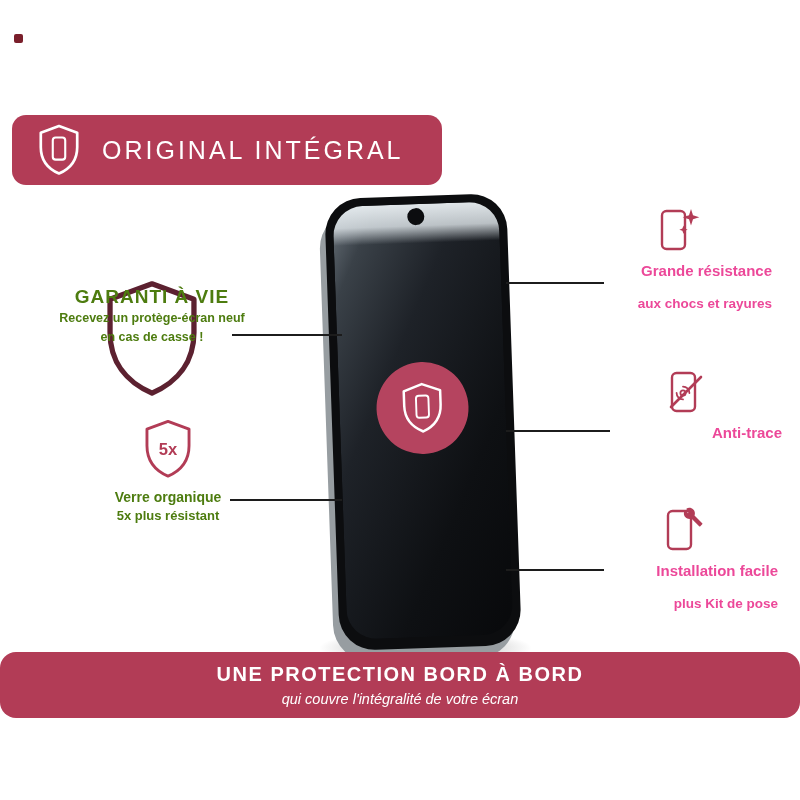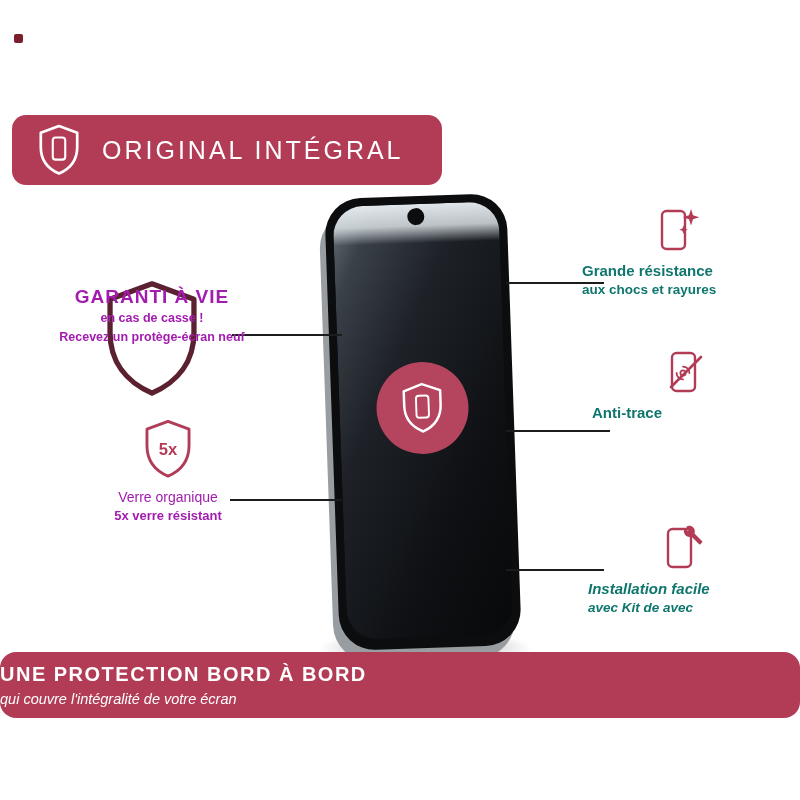--- a/index.html
+++ b/index.html
@@ -43,44 +43,44 @@
   }
   .badge svg { width:46px; height:54px; }
   
   .cline { position:absolute; height:2px; background:#1c1c1c; }
   #line-l1 { top:334px; left:232px; width:110px; }
   #line-l2 { top:499px; left:230px; width:112px; }
   #line-r1 { top:282px; left:506px; width:98px; }
   #line-r2 { top:430px; left:506px; width:104px; }
   #line-r3 { top:569px; left:506px; width:98px; }
   
-  .callout { position:absolute; text-align:center; color:#a21caf; }
+  .callout { position:absolute; text-align:center; color:#4d7c0f; }
   .garanti { left:28px; top:286px; width:248px; }
   .garanti-shield { position:absolute; left:50%; top:-10px; transform:translateX(-50%);
     width:106px; height:126px; z-index:0; }
   .g-title { position:relative; z-index:1; font-size:19px; font-weight:bold; letter-spacing:1px; }
   .g-line { position:relative; z-index:1; font-size:12.5px; font-weight:bold; margin-top:3px; line-height:1.25; }
   .g-line:first-of-type { margin-top:7px; }
   .verre { left:64px; top:418px; width:208px; }
   .fivex-svg { width:54px; height:62px; display:block; margin:0 auto; }
-  .v-title { font-size:14px; font-weight:normal; margin-top:9px; }
+  .v-title { font-size:14px; font-weight:bold; margin-top:9px; }
   .v-line { font-size:13px; font-weight:bold; margin-top:3px; }
   
-  .callout-right { position:absolute; width:190px; text-align:left; color:#0f766e; }
+  .callout-right { position:absolute; width:190px; text-align:right; color:#ec4899; }
   #rc1 { left:582px; top:206px; }
-  #rc2 { left:592px; top:348px; }
-  #rc3 { left:588px; top:524px;font-style:italic; }
+  #rc2 { left:592px; top:368px; }
+  #rc3 { left:588px; top:506px; }
   .rc-icon { width:48px; height:48px; display:block; margin:0 auto 8px auto; }
   .rc-title { font-size:15px; font-weight:bold; }
-  .rc-sub { font-size:13.5px; font-weight:bold; margin-top:3px; }
+  .rc-sub { font-size:13.5px; font-weight:bold; margin-top:17px; }
   
   .footer {
     position:absolute; left:0; top:652px; width:800px; height:66px;
     background:#b23c56; border-radius:16px; color:#ffffff;
-    display:flex; flex-direction:column; justify-content:center; gap:5px;
+    display:flex; flex-direction:column; align-items:center; justify-content:center; gap:5px;
     box-sizing:border-box;
   }
   .footer-title { font-size:20px; font-weight:bold; letter-spacing:1.5px; }
   .footer-sub { font-size:14.5px;font-style:italic; }
 </style>
 </head>
 <body>
 
 <div id="canvas">
 
@@ -114,31 +114,31 @@
   <div class="cline" id="line-l2"></div>
   <div class="cline" id="line-r1"></div>
   <div class="cline" id="line-r2"></div>
   <div class="cline" id="line-r3"></div>
 
   <div class="callout garanti">
     <svg class="garanti-shield" viewBox="0 0 48 56">
       <path d="M24 3 L43 10 V25 C43 38.5 35.5 47.5 24 52.5 C12.5 47.5 5 38.5 5 25 V10 Z" fill="none" stroke="#5c2130" stroke-width="2.4" stroke-linejoin="round"></path>
     </svg>
     <div class="g-title">GARANTI À VIE</div>
+    <div class="g-line">Recevez un protège-écran neuf</div>
     <div class="g-line">en cas de casse !</div>
-    <div class="g-line">Recevez un protège-écran neuf</div>
   </div>
 
   <div class="callout verre">
     <svg class="fivex-svg" viewBox="0 0 48 56">
       <path d="M24 3 L43 10 V25 C43 38.5 35.5 47.5 24 52.5 C12.5 47.5 5 38.5 5 25 V10 Z" fill="none" stroke="#b23c56" stroke-width="2.6" stroke-linejoin="round"></path>
       <text x="24" y="33" text-anchor="middle" font-size="15" font-weight="bold" font-family="Liberation Sans, sans-serif" fill="#b23c56">5x</text>
     </svg>
     <div class="v-title">Verre organique</div>
-    <div class="v-line">5x verre résistant</div>
+    <div class="v-line">5x plus résistant</div>
   </div>
 
   <div class="callout-right" id="rc1">
     <svg class="rc-icon" viewBox="0 0 48 48">
       <rect x="9" y="5" width="23" height="38" rx="4.5" fill="none" stroke="#b23c56" stroke-width="2.4"></rect>
       <path d="M38 3 L40 9.3 L46.3 11.3 L40 13.3 L38 19.6 L36 13.3 L29.7 11.3 L36 9.3 Z" fill="#b23c56"></path>
       <path d="M30.5 19.5 L31.6 22.6 L34.7 23.7 L31.6 24.8 L30.5 27.9 L29.4 24.8 L26.3 23.7 L29.4 22.6 Z" fill="#b23c56"></path>
     </svg>
     <div class="rc-title">Grande résistance</div>
     <div class="rc-sub">aux chocs et rayures</div>
@@ -156,21 +156,21 @@
   </div>
 
   <div class="callout-right" id="rc3">
     <svg class="rc-icon" viewBox="0 0 48 48">
       <rect x="9" y="5" width="23" height="38" rx="4.5" fill="none" stroke="#b23c56" stroke-width="2.4"></rect>
       <g transform="translate(24,1) scale(0.85)">
         <path d="M22.61 18.99l-9.08-9.08c.93-2.34.45-5.1-1.44-7C9.79.61 6.21.4 3.66 2.26L7.27 5.87 5.87 7.27 2.26 3.66C.4 6.21.61 9.79 2.9 12.09c1.9 1.9 4.66 2.37 7 1.44l9.08 9.08c.39.39 1.02.39 1.41 0l2.22-2.22c.39-.38.39-1.02 0-1.4z" fill="#b23c56"></path>
       </g>
     </svg>
     <div class="rc-title">Installation facile</div>
-    <div class="rc-sub">avec Kit de avec</div>
+    <div class="rc-sub">plus Kit de pose</div>
   </div>
 
   <div class="footer">
     <div class="footer-title">UNE PROTECTION BORD À BORD</div>
     <div class="footer-sub">qui couvre l'intégralité de votre écran</div>
   </div>
 
 </div>
 
 </body></html>

